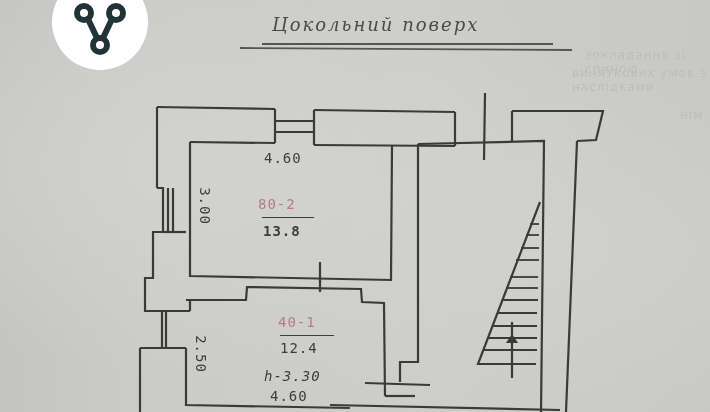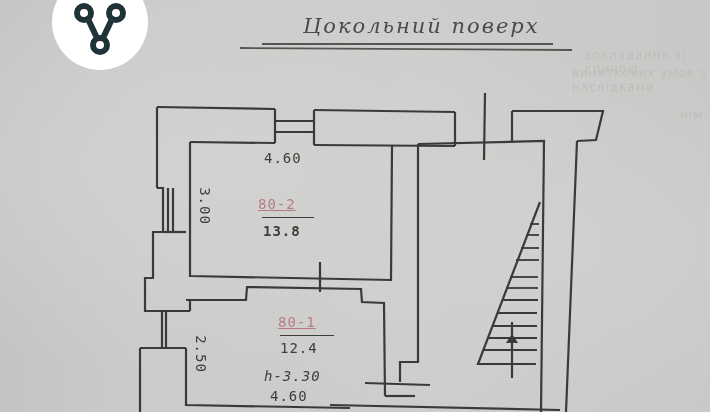--- a/index.html
+++ b/index.html
@@ -18,32 +18,32 @@
     }
     .logo {
       position: absolute; left: 52px; top: -26px; width: 96px; height: 96px;
       border-radius: 50%; background: #ffffff;
       display: flex; align-items: center; justify-content: center;
     }
     .logo svg { margin-top: 18px; }
     .title {
       position: absolute; left: 272px; top: 14px;
       font-family: "DejaVu Serif", serif; font-style: italic;
-      font-size: 21px; letter-spacing: 2px; color: #4a4b49; margin-left: 31px;
+      font-size: 18px; letter-spacing: 2px; color: #4a4b49;
     }
     .ghost-text {
       position: absolute; color: #bdbebb; font-size: 12px; letter-spacing: 1px;
       font-family: "DejaVu Sans", sans-serif;
     }
     svg.plan { position: absolute; left: 0; top: 0; }
     .label {
       position: absolute; color: #3d3e3c; font-size: 14px;
       font-family: "DejaVu Sans Mono", monospace; letter-spacing: 1px;
     }
-    .label.red { color: #b87a85; text-decoration: underline; }
+    .label.red { color: #b87a85; }
     .label.vert { transform: rotate(90deg); transform-origin: center; }
   </style>
 </head>
 <body>
 
 <div class="paper"></div>
 
 <div class="ghost-text" style="left:585px; top:48px;">зокладання зі спиною</div>
 <div class="ghost-text" style="left:572px; top:66px;">виняткових умов з наслідками</div>
 <div class="ghost-text" style="left:680px; top:108px;">нім.</div>
@@ -128,18 +128,18 @@
     <line x1="330" y1="405" x2="560" y2="410"></line>
   </g>
 </svg>
 
 <div class="label" style="left:264px; top:150px;">4.60</div>
 <div class="label vert" style="left:186px; top:198px;">3.00</div>
 <div class="label red" style="left:258px; top:196px;">80-2</div>
 <div style="position:absolute; left:262px; top:217px; width:52px; height:0; border-top:1.5px solid #3d3e3c;"></div>
 <div class="label" style="left:263px; top:223px;font-weight:bold;">13.8</div>
 
-<div class="label red" style="left:278px; top:314px;">80-1</div>
+<div class="label red" style="left:278px; top:314px;">40-1</div>
 <div style="position:absolute; left:280px; top:335px; width:54px; height:0; border-top:1.5px solid #3d3e3c;"></div>
 <div class="label" style="left:280px; top:340px;text-align:center;">12.4</div>
 <div class="label vert" style="left:182px; top:346px;">2.50</div>
 <div class="label" style="left:264px; top:368px;font-style:italic;">h-3.30</div>
 <div class="label" style="left:270px; top:388px;">4.60</div>
 
 </body></html>

